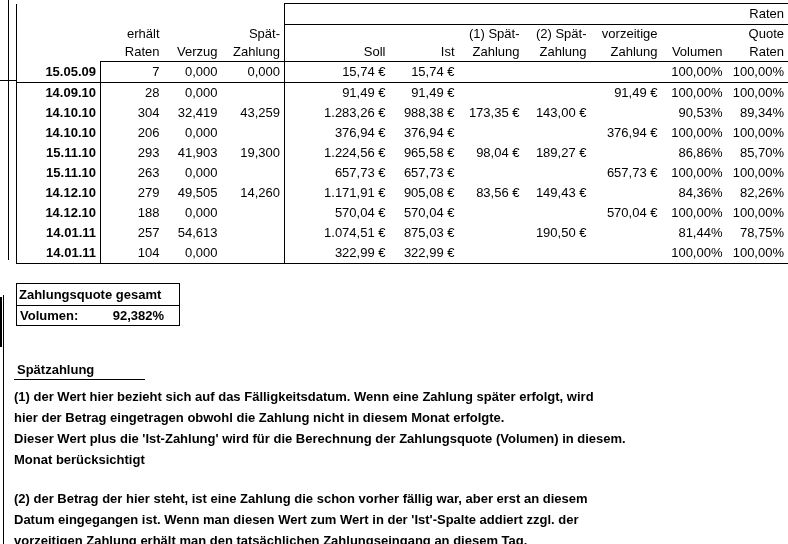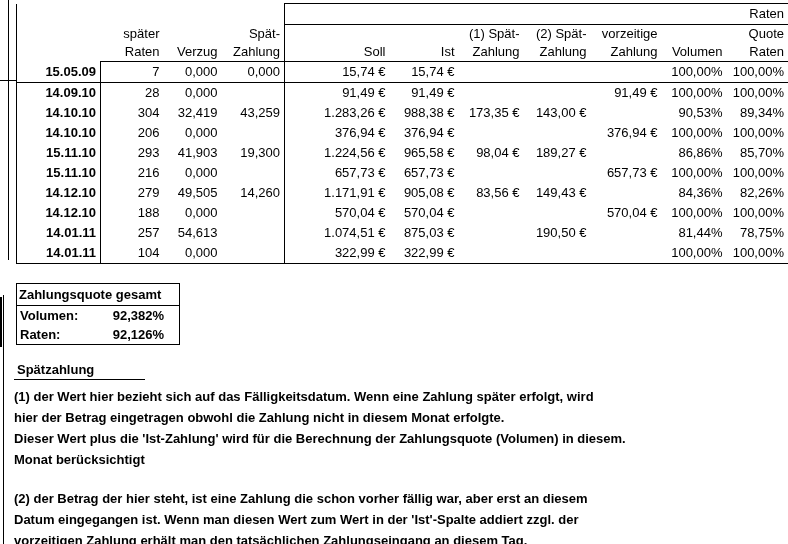--- a/index.html
+++ b/index.html
@@ -70,21 +70,21 @@
       <col style="width:65px">
       <col style="width:62px">
   </colgroup>
   <tbody>
     <tr class="hdrA">
       <td colspan="4" class="bL"></td>
       <td colspan="7" class="hdr center bT bL bB bR">Raten</td>
     </tr>
     <tr class="hdrB">
       <td class="bL"></td>
-      <td class="hdr hdr-left3">später</td>
+      <td class="hdr hdr-left3">erhält</td>
       <td></td>
       <td class="hdr">Spät-</td>
       <td class="bL"></td>
       <td></td>
       <td class="hdr">(1) Spät-</td>
       <td class="hdr">(2) Spät-</td>
       <td class="hdr">vorzeitige</td>
       <td colspan="2" class="hdr center bR">Quote</td>
     </tr>
     <tr class="hdrC">
@@ -162,21 +162,21 @@
     <td>1.224,56 €</td>
     <td>965,58 €</td>
     <td>98,04 €</td>
     <td>189,27 €</td>
     <td></td>
     <td>86,86%</td>
     <td class="bR">85,70%</td>
   </tr>
       <tr class="datarow">
     <td class="date-cell bL bR">15.11.10</td>
-    <td>216</td>
+    <td>263</td>
     <td>0,000</td>
     <td class="bR"></td>
     <td>657,73 €</td>
     <td>657,73 €</td>
     <td></td>
     <td></td>
     <td>657,73 €</td>
     <td>100,00%</td>
     <td class="bR">100,00%</td>
   </tr>
@@ -236,24 +236,20 @@
 </table>
 
 <div class="summary">
   <div class="stitle">
     <span>Zahlungsquote gesamt</span>
   </div>
   <div class="srow">
     <span>Volumen:</span>
     <span class="sval">92,382%</span>
   </div>
-  <div class="srow">
-    <span>Raten:</span>
-    <span class="sval">92,126%</span>
-  </div>
 </div>
 
 <div class="notes">
   <span class="nheading">Spätzahlung</span>
   <div class="para p1">
     <div>(1) der Wert hier bezieht sich auf das Fälligkeitsdatum. Wenn eine Zahlung später erfolgt, wird</div>
     <div>hier der Betrag eingetragen obwohl die Zahlung nicht in diesem Monat erfolgte.</div>
     <div>Dieser Wert plus die 'Ist-Zahlung' wird für die Berechnung der Zahlungsquote (Volumen) in diesem.</div>
     <div>Monat berücksichtigt</div>
   </div>

